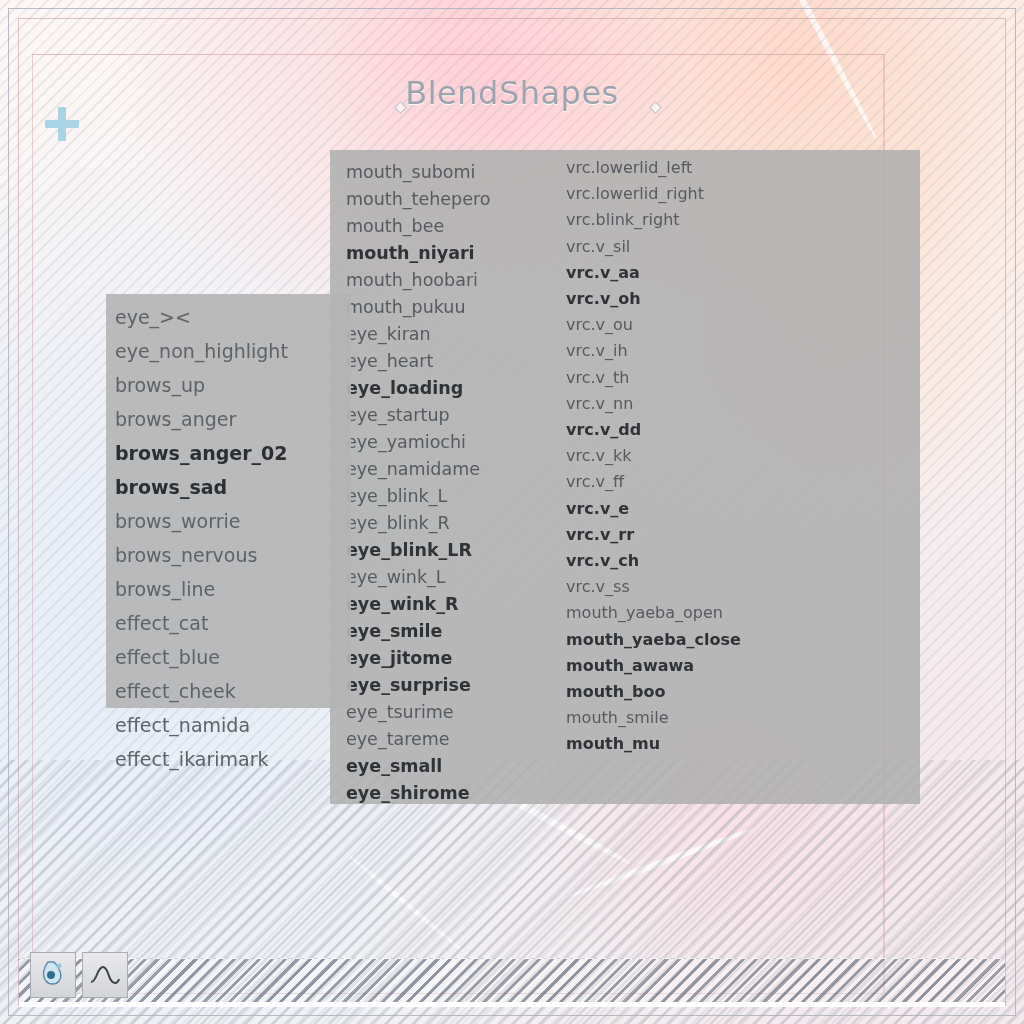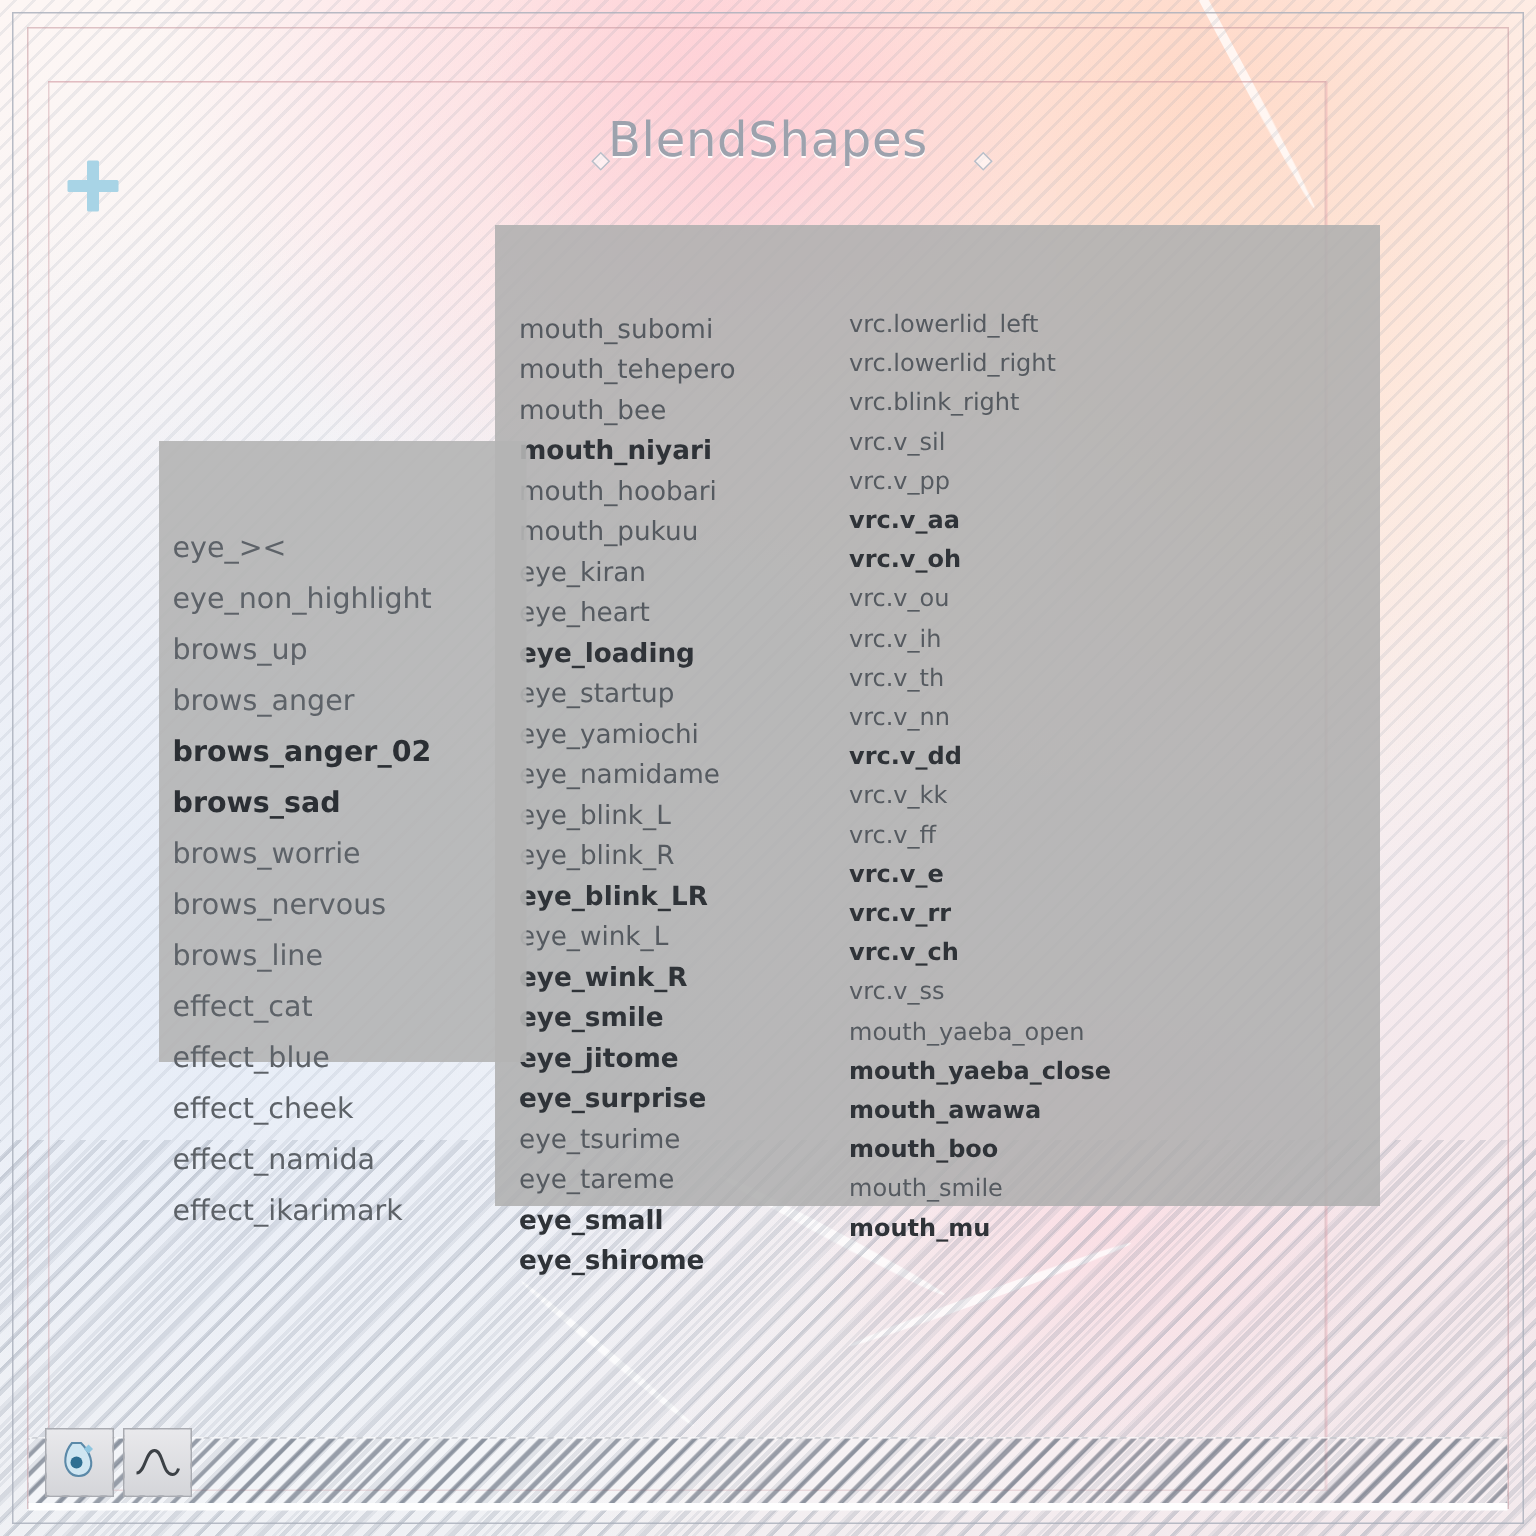--- a/index.html
+++ b/index.html
@@ -166,21 +166,20 @@
   }
   #panel-left {
     left: 106px; top: 294px;
     width: 245px; height: 414px;
     background: rgba(180,180,180,0.9);
   }
 
   .col {
     position: absolute;
     top: 0;
-    margin-top: 48px;
   }
   #col-mid  { left: 16px; top: 9px; }
   #col-right{ left: 236px; top: 5px; }
   #col-left { left: 9px; top: 6px; }
 
   .bs-item {
     font-size: 17.5px;
     line-height: 27px;
     color: #555a60;
     white-space: nowrap;
@@ -290,21 +289,20 @@
         <div class="bs-item">eye_tsurime</div>
         <div class="bs-item">eye_tareme</div>
         <div class="bs-item bold">eye_small</div>
         <div class="bs-item bold">eye_shirome</div>
       </div>
     <div class="col" id="col-right">
         <div class="bs-item">vrc.lowerlid_left</div>
         <div class="bs-item">vrc.lowerlid_right</div>
         <div class="bs-item">vrc.blink_right</div>
         <div class="bs-item">vrc.v_sil</div>
-        <div class="bs-item">vrc.v_pp</div>
         <div class="bs-item bold">vrc.v_aa</div>
         <div class="bs-item bold">vrc.v_oh</div>
         <div class="bs-item">vrc.v_ou</div>
         <div class="bs-item">vrc.v_ih</div>
         <div class="bs-item">vrc.v_th</div>
         <div class="bs-item">vrc.v_nn</div>
         <div class="bs-item bold">vrc.v_dd</div>
         <div class="bs-item">vrc.v_kk</div>
         <div class="bs-item">vrc.v_ff</div>
         <div class="bs-item bold">vrc.v_e</div>

